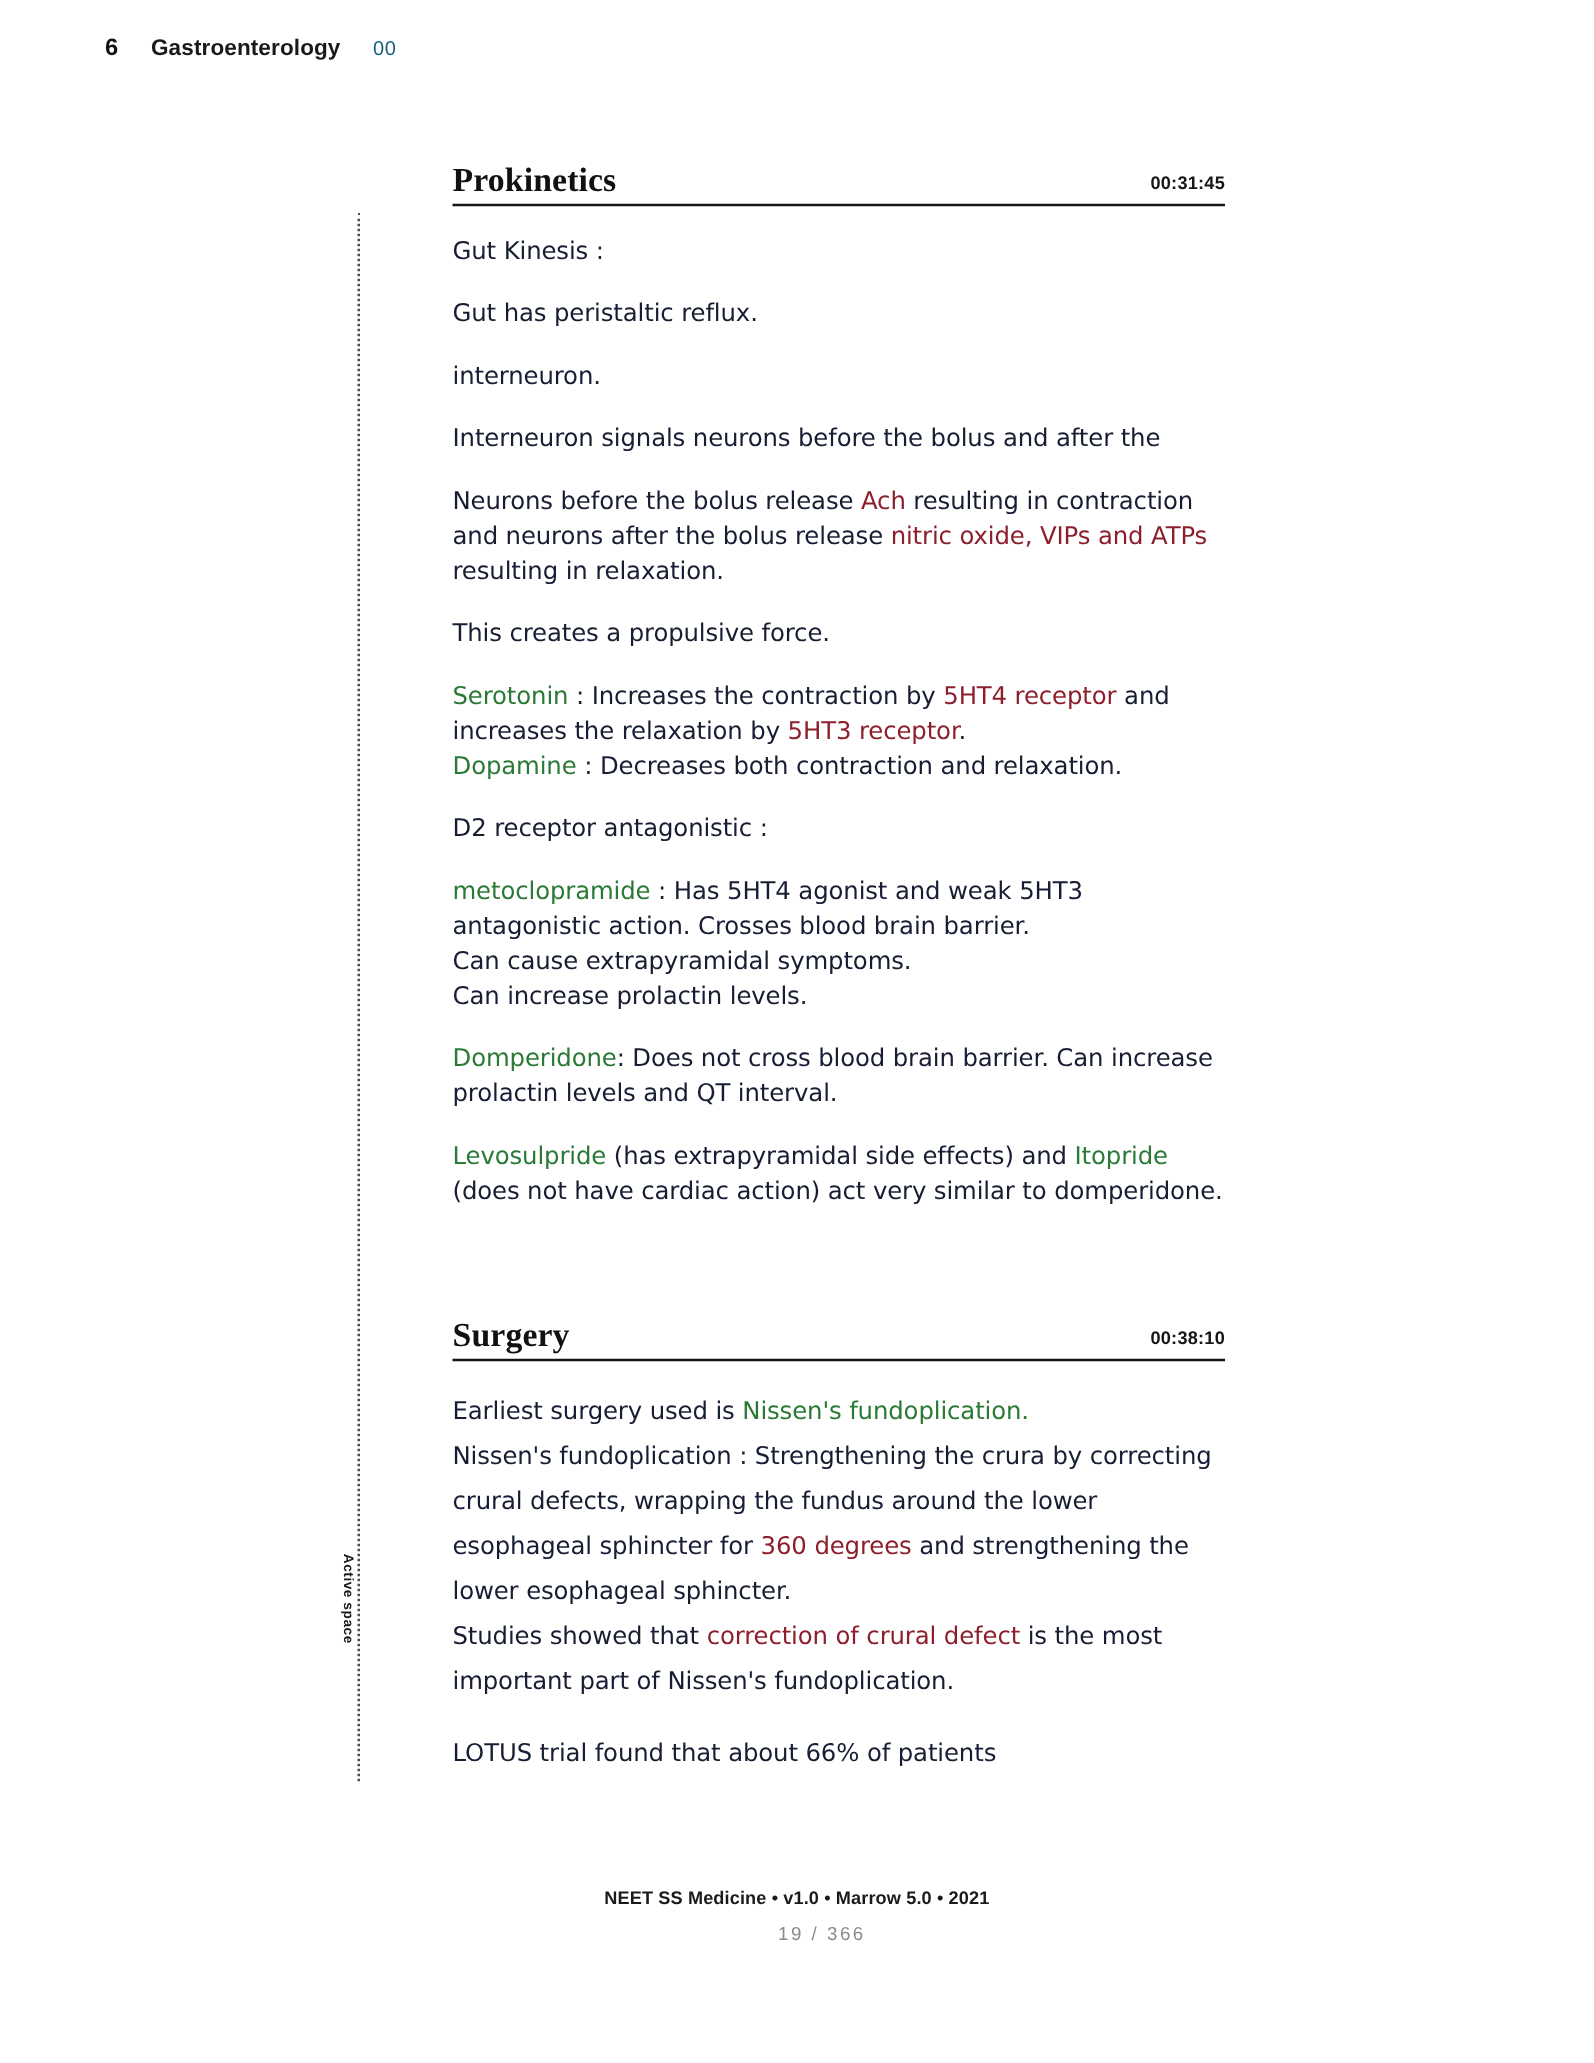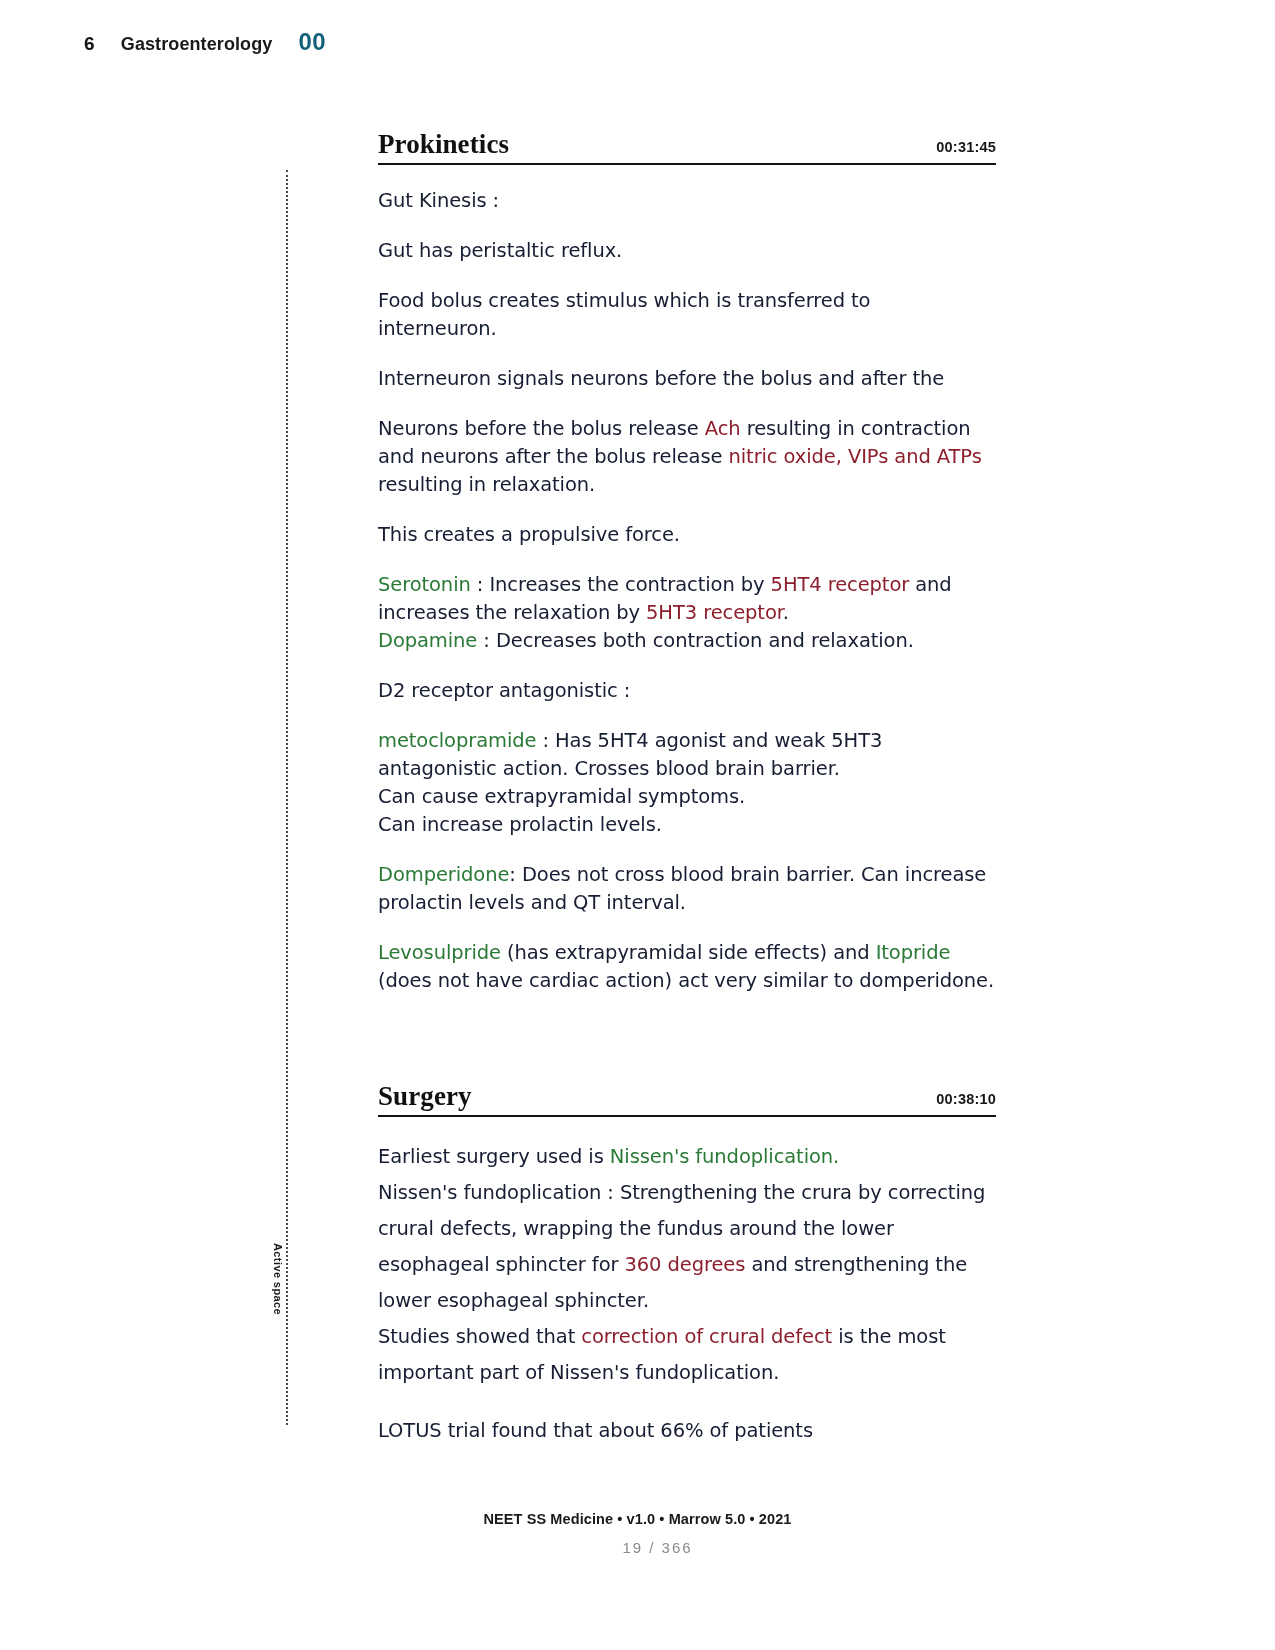--- a/index.html
+++ b/index.html
@@ -30,22 +30,22 @@
     color: #111111;
     letter-spacing: 0.2px;
   }
   .hdr-title {
     font-size: 18px;
     font-weight: 600;
     color: #1a1a1a;
     letter-spacing: 0.1px;
   }
   .hdr-code {
-    font-size: 24px;
-    font-weight: 700;
+    font-size: 16px;
+    font-weight: 400;
     color: #14607a;
     letter-spacing: 0.5px;
   }
 
   
   .active-rail {
     position: absolute;
     left: 286px;
     top: 170px;
     height: 1255px;
@@ -61,21 +61,21 @@
     color: #1a1a1a;
     letter-spacing: 0.4px;
     writing-mode: vertical-rl;
     text-orientation: mixed;
     white-space: nowrap;
   }
 
   
   .content {
     position: absolute;
-    left: 378px;
+    left: 362px;
     top: 105px;
     width: 618px;
   }
 
   
   .section {
     margin-bottom: 0;
   }
   .section-head {
     display: flex;
@@ -175,21 +175,20 @@
 
       <div class="blk">
         <p>Gut Kinesis :</p>
       </div>
 
       <div class="blk">
         <p>Gut has peristaltic reflux.</p>
       </div>
 
       <div class="blk">
-        <p>Food bolus creates stimulus which is transferred to</p>
         <p>interneuron.</p>
       </div>
 
       <div class="blk">
         <p>Interneuron signals neurons before the bolus and after the</p>
       </div>
 
       <div class="blk">
         <p><span class="c-dark">Neurons before the bolus release </span><span class="c-red">Ach</span><span class="c-dark"> resulting in contraction and neurons after the bolus release </span><span class="c-red">nitric oxide, VIPs and ATPs</span><span class="c-dark"> resulting in relaxation.</span></p>
       </div>

